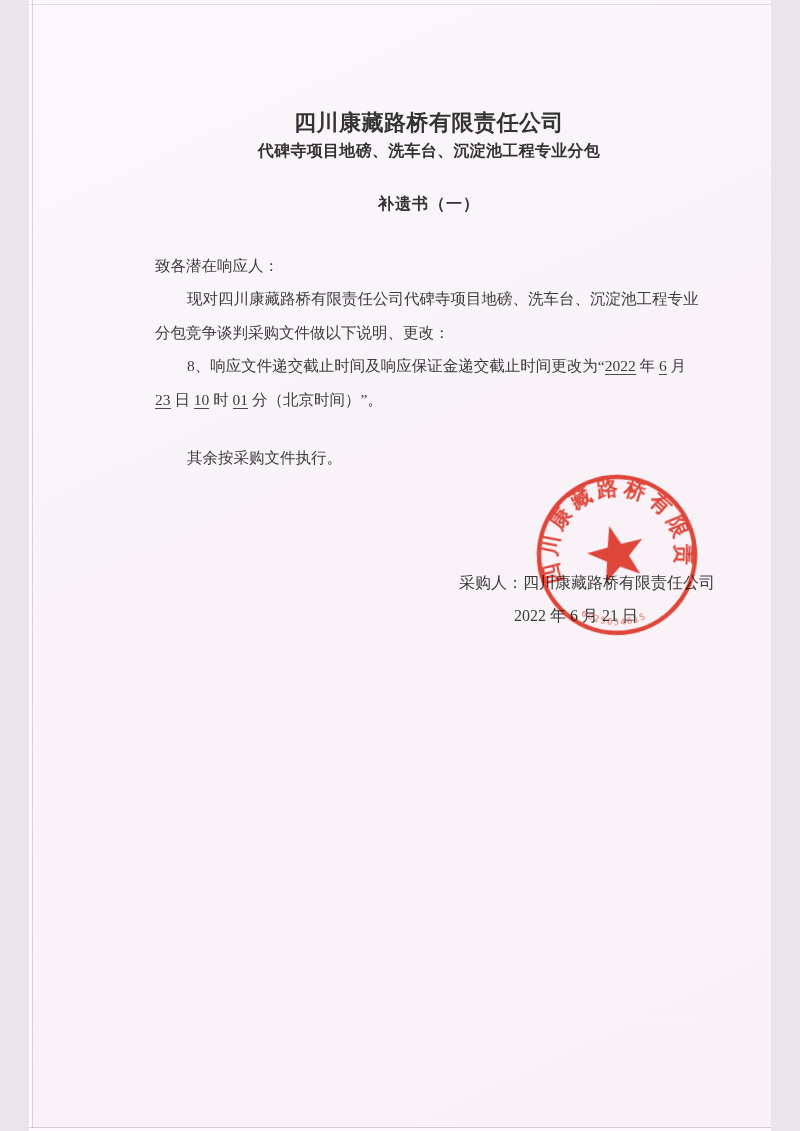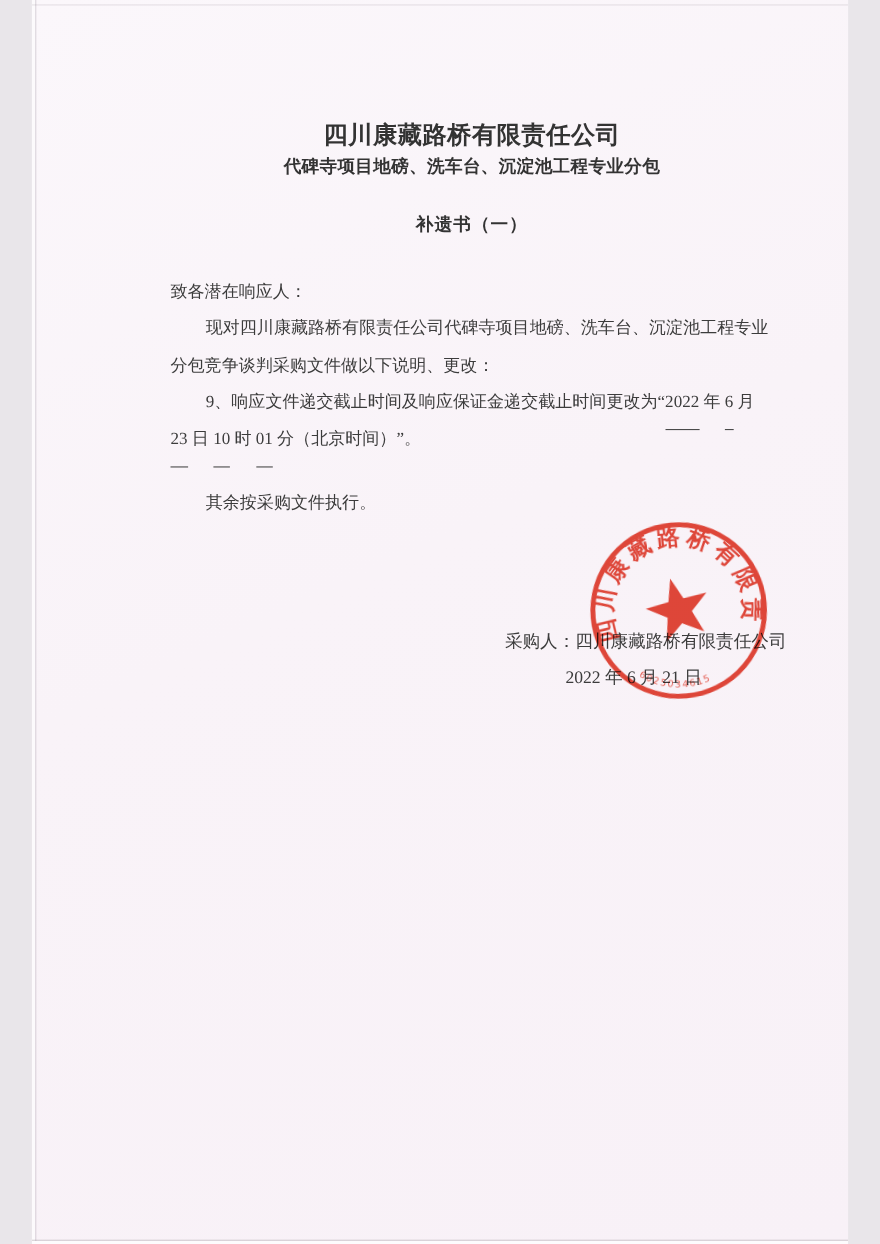--- a/index.html
+++ b/index.html
@@ -27,21 +27,21 @@
     font-weight:bold; color:#333; margin:0; white-space:pre;
   }
   .t1 { top:108px; font-size:22px; letter-spacing:0.5px; }
   .t2 { top:141px; font-size:16px; letter-spacing:0.3px; }
   .t3 { top:194px; font-size:16px; letter-spacing:1px; }
 
   .line {
     position:absolute; margin:0; font-size:15.5px; line-height:20px;
     color:#3c3c3c; white-space:pre;text-align:center;
   }
-  .u { border-bottom:1px solid #4a4a4a; padding-bottom:16px; }
+  .u { border-bottom:1px solid #4a4a4a; padding-bottom:0px; }
 
   .sig { position:absolute; margin:0; font-size:16px; color:#3c3c3c; white-space:pre; }
 
   .stamp {
     position:absolute; left:488px; top:455px; width:200px; height:200px;
     mix-blend-mode: multiply; opacity:0.93; filter: blur(0.3px);
     transform: rotate(-5deg);
     color:#e23b2b;
   }
   .stamp svg { display:block; width:200px; height:200px; }
@@ -64,21 +64,21 @@
 
   <h1 class="title t1">四川康藏路桥有限责任公司</h1>
   <h2 class="title t2">代碑寺项目地磅、洗车台、沉淀池工程专业分包</h2>
   <h2 class="title t3">补遗书（一）</h2>
 
   <p class="line" style="left:126px; top:256px;">致各潜在响应人：</p>
 
   <p class="line" style="left:158px; top:289px;">现对四川康藏路桥有限责任公司代碑寺项目地磅、洗车台、沉淀池工程专业</p>
   <p class="line" style="left:126px; top:323px;">分包竞争谈判采购文件做以下说明、更改：</p>
 
-  <p class="line" style="left:158px; top:356px;"><span>9、响应文件递交截止时间及响应保证金递交截止时间更改为“</span><span class="u">2022</span><span> 年 </span><span class="u">6</span><span> 月</span></p>
+  <p class="line" style="left:158px; top:356px;"><span>8、响应文件递交截止时间及响应保证金递交截止时间更改为“</span><span class="u">2022</span><span> 年 </span><span class="u">6</span><span> 月</span></p>
 
   <p class="line" style="left:126px; top:390px;"><span class="u">23</span><span> 日 </span><span class="u">10</span><span> 时 </span><span class="u">01</span><span> 分（北京时间）”。</span></p>
 
   <p class="line" style="left:158px; top:448px;">其余按采购文件执行。</p>
 
   <p class="sig" style="left:430px; top:573px;">采购人：四川康藏路桥有限责任公司</p>
   <p class="sig" style="left:485px; top:606px;">2022 年 6 月 21 日</p>
 
   <div class="stamp">
     <svg viewBox="0 0 200 200" xmlns="http://www.w3.org/2000/svg">

